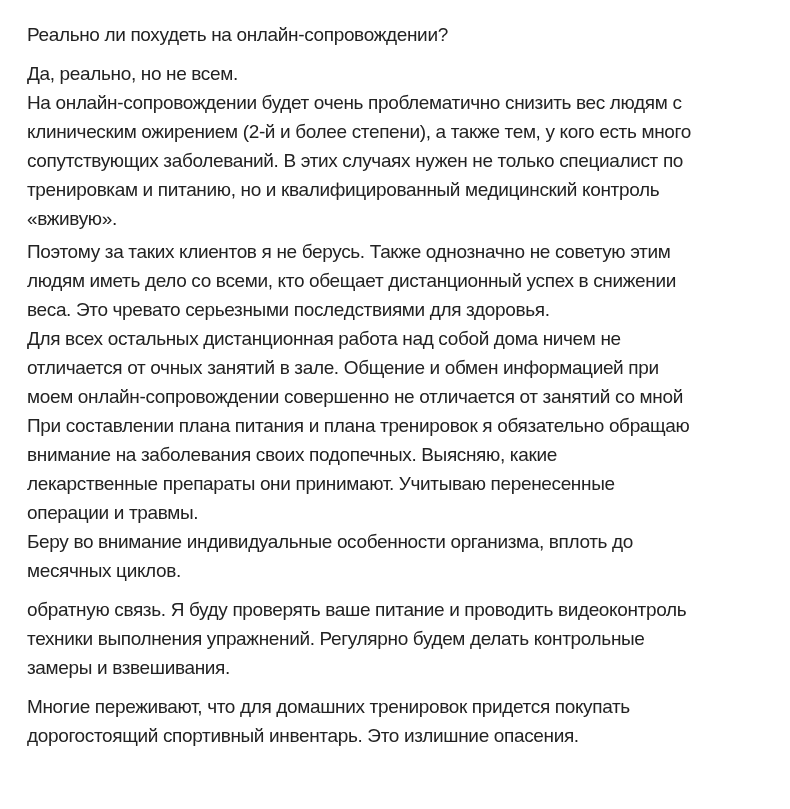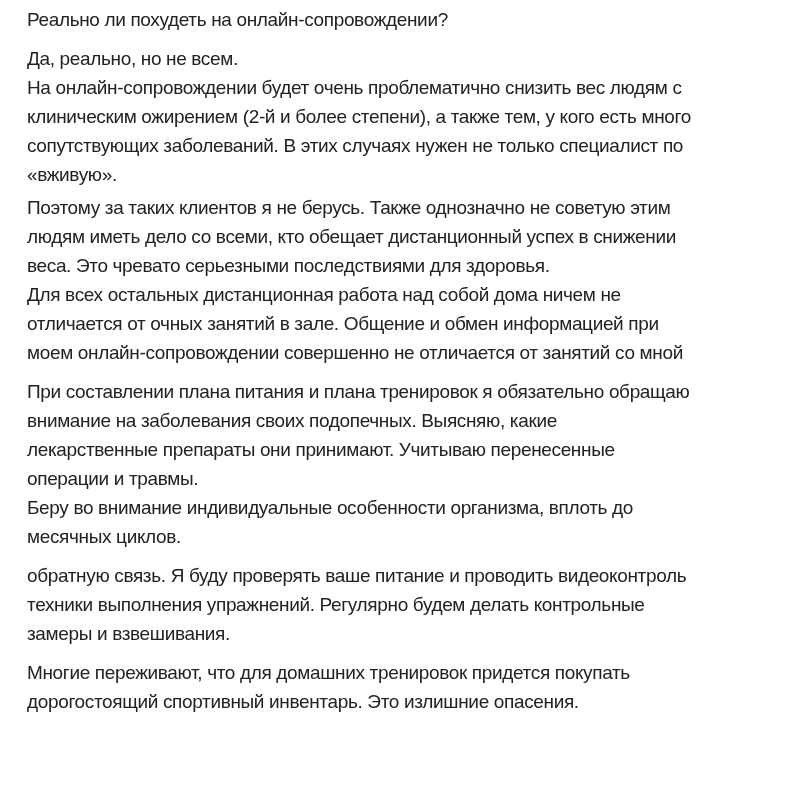--- a/index.html
+++ b/index.html
@@ -1,47 +1,48 @@
 <!DOCTYPE html>
 <html><head>
   <meta charset="utf-8">
   <style>
     html, body { margin: 0; padding: 0; background: #ffffff; }
     body {
       width: 790px; height: 809px; overflow: hidden;
       font-family: "Liberation Sans", "DejaVu Sans", sans-serif;
       color: #222222;
     }
-    .doc { padding: 1px 20px 0 27px; }
+    .doc { padding: 16px 20px 0 27px; }
     .para {
       margin: 0;
       font-size: 19px;
       line-height: 29px;
       letter-spacing: -0.35px;
     }
     .title { padding-top: 4px; margin-bottom: 10px; }
     .p1 { margin-bottom: 4px; }
-    .p2 { margin-bottom: 10px; }
+    .p2 { }
     .p3 { margin-bottom: 10px; }
     .p4 { margin-bottom: 10px; }
     .line { display: block; white-space: nowrap; }
   </style>
 </head>
 <body>
 
 <div class="doc">
   <p class="para title">
     <span class="line">Реально ли похудеть на онлайн-сопровождении?</span>
   </p>
 
   <p class="para p1">
     <span class="line">Да, реально, но не всем.</span>
     <span class="line">На онлайн-сопровождении будет очень проблематично снизить вес людям с</span>
     <span class="line">клиническим ожирением (2-й и более степени), а также тем, у кого есть много</span>
     <span class="line">сопутствующих заболеваний. В этих случаях нужен не только специалист по</span>
+    <span class="line">тренировкам и питанию, но и квалифицированный медицинский контроль</span>
     <span class="line">«вживую».</span>
   </p>
 
   <p class="para p2">
     <span class="line">Поэтому за таких клиентов я не берусь. Также однозначно не советую этим</span>
     <span class="line">людям иметь дело со всеми, кто обещает дистанционный успех в снижении</span>
     <span class="line">веса. Это чревато серьезными последствиями для здоровья.</span>
     <span class="line">Для всех остальных дистанционная работа над собой дома ничем не</span>
     <span class="line">отличается от очных занятий в зале. Общение и обмен информацией при</span>
     <span class="line">моем онлайн-сопровождении совершенно не отличается от занятий со мной</span>

